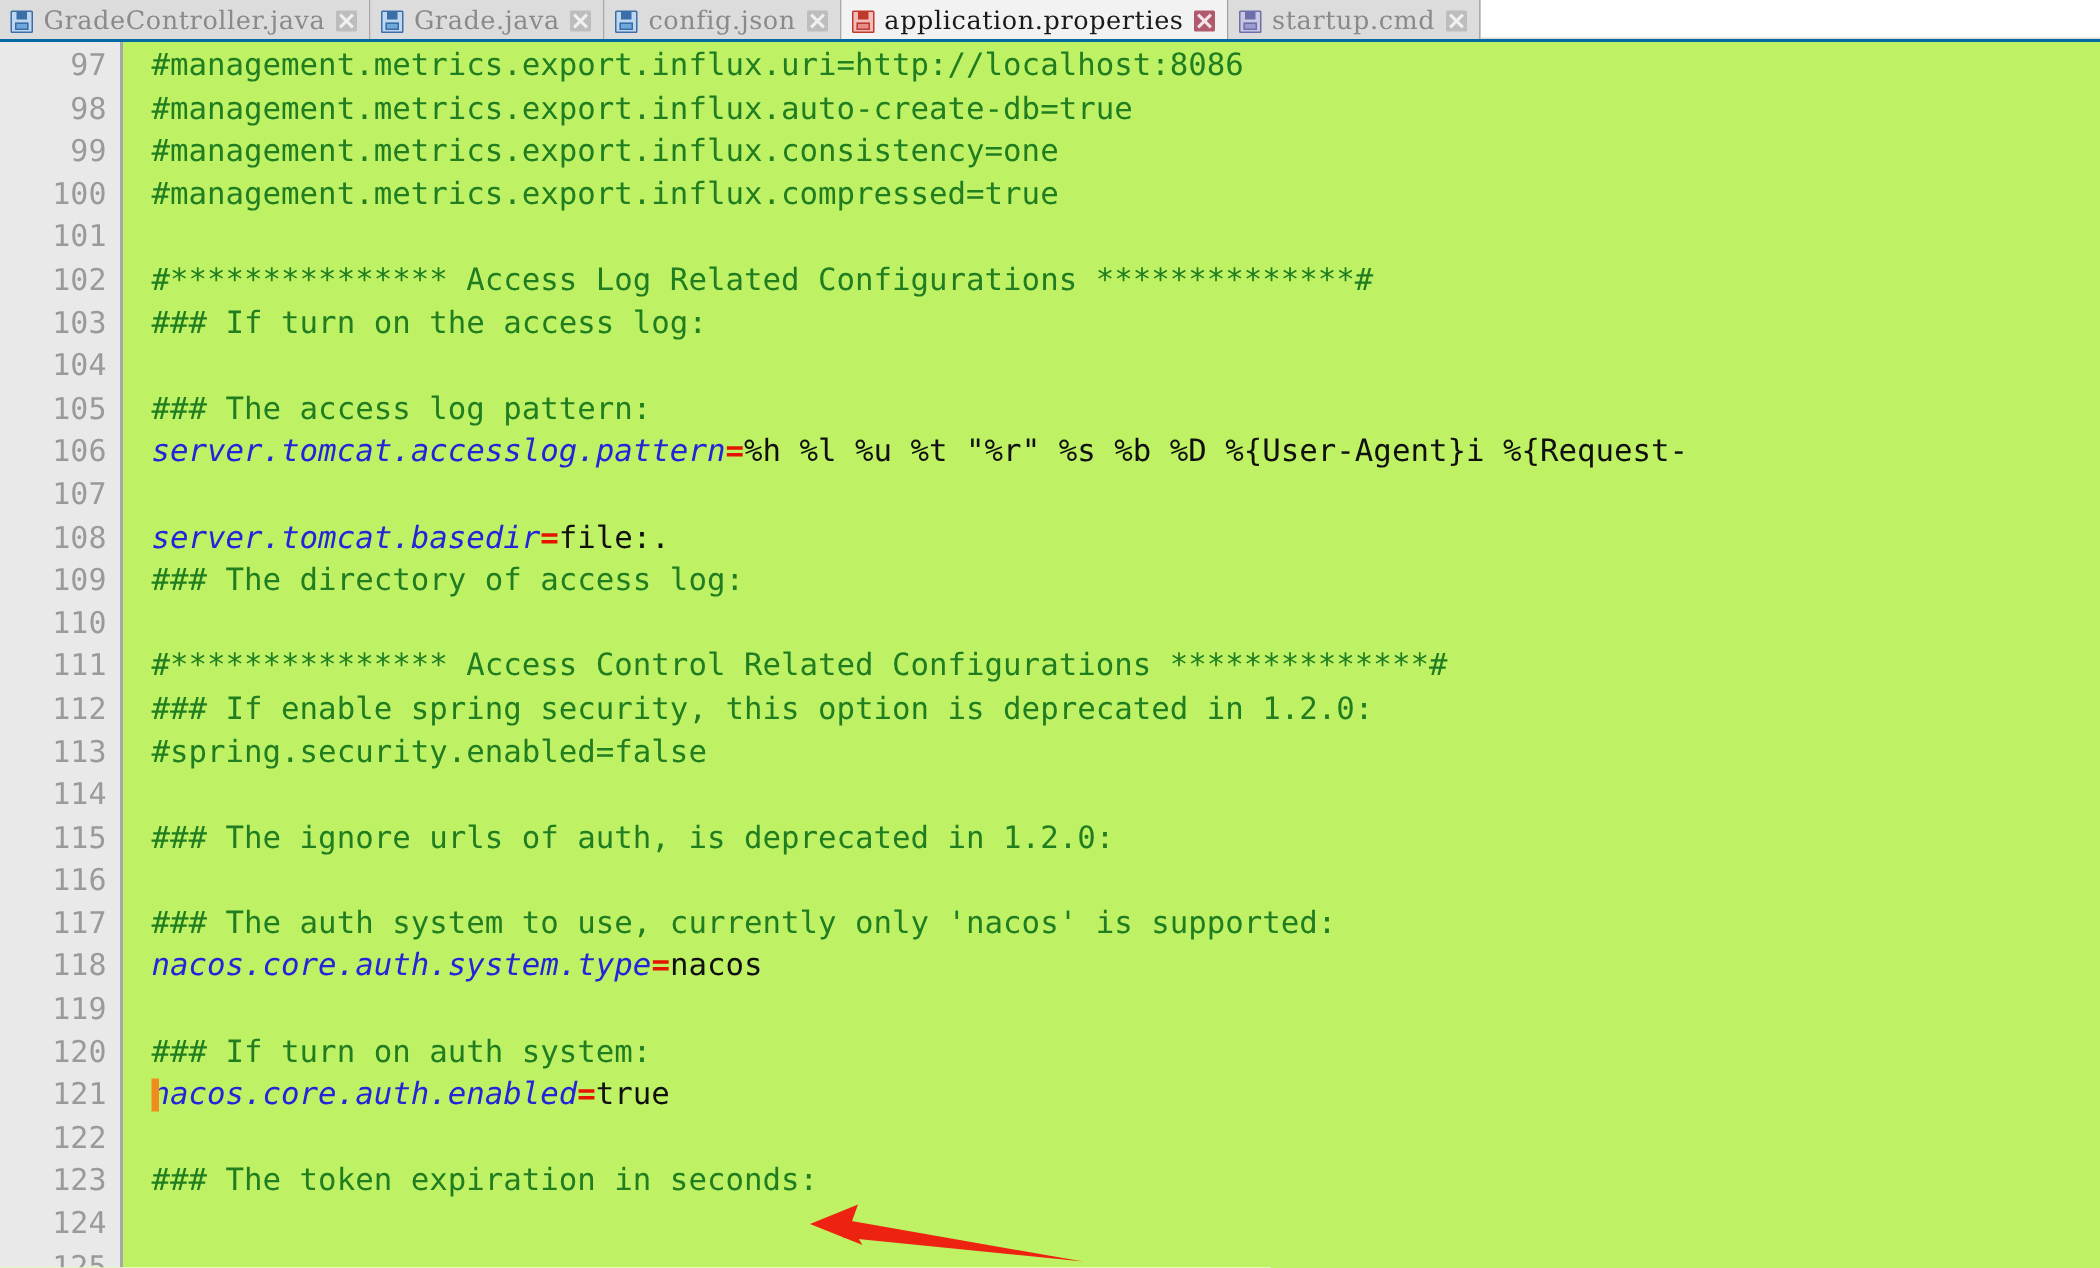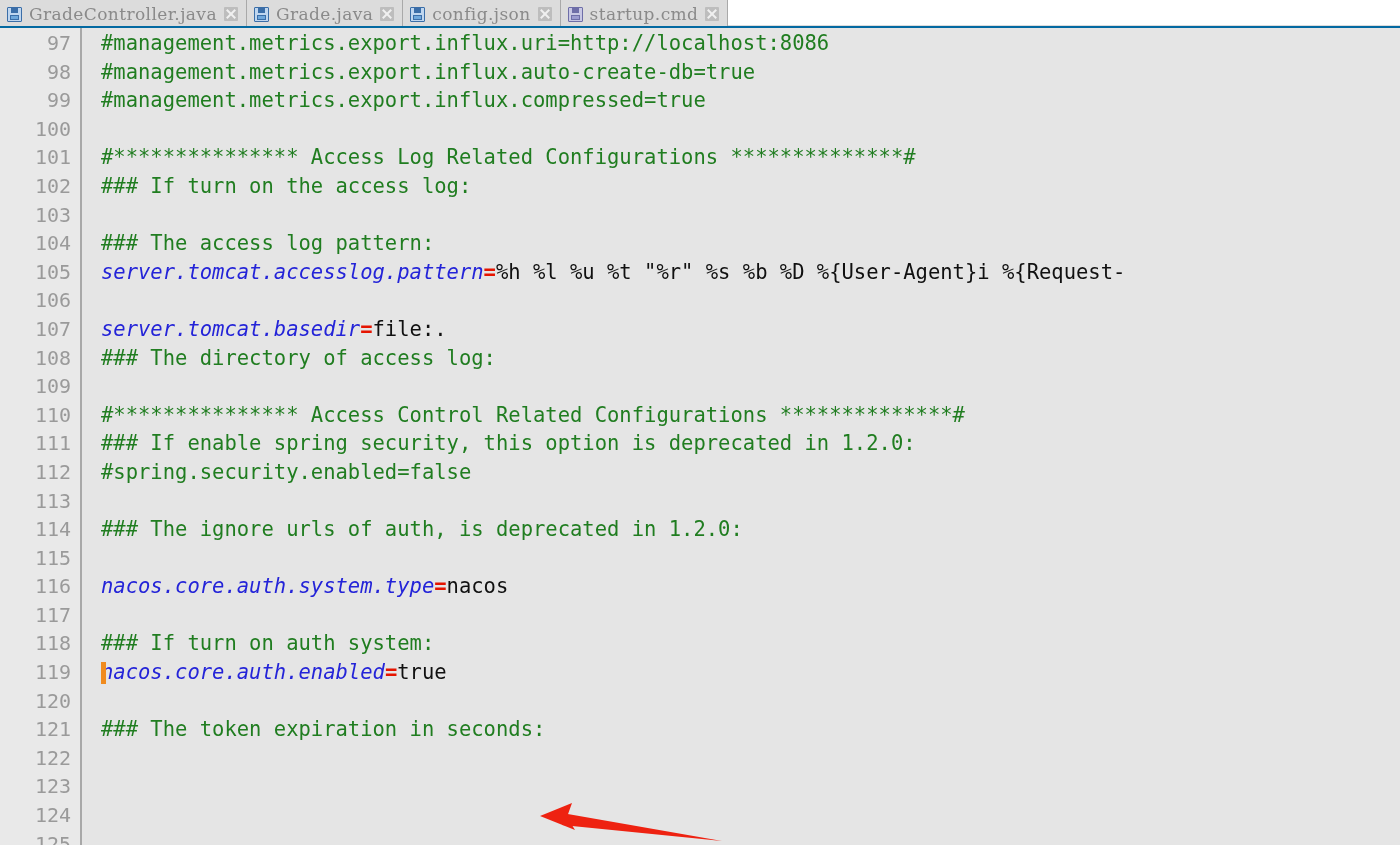--- a/index.html
+++ b/index.html
@@ -119,21 +119,21 @@
   .tab-close::after  { transform: rotate(-45deg); }
   .tab.active .tab-close { background: #b05a6e; }
   .tab.active .tab-close::before,
   .tab.active .tab-close::after { background: #f4e4e8; }
 
   
   .editor {
     position: relative;
     display: flex;
     height: 817px;
-    background: #e5e5e5;
+    background: #bef264;
     overflow: hidden;
   }
   .gutter {
     width: 82px;
     flex: 0 0 82px;
     background: #e9e9e9;
     border-right: 2px solid #a8a8a8;
     box-sizing: border-box;
     padding-top: 1px;
     user-select: none;
@@ -199,20 +199,25 @@
     <span class="tab-close"></span>
   </div>
   <div class="tab">
     <span class="floppy"></span>
     <span class="tab-label">Grade.java</span>
     <span class="tab-close"></span>
   </div>
   <div class="tab">
     <span class="floppy"></span>
     <span class="tab-label">config.json</span>
+    <span class="tab-close"></span>
+  </div>
+  <div class="tab active">
+    <span class="floppy red"></span>
+    <span class="tab-label">application.properties</span>
     <span class="tab-close"></span>
   </div>
   <div class="tab">
     <span class="floppy purple"></span>
     <span class="tab-label">startup.cmd</span>
     <span class="tab-close"></span>
   </div>
   <div class="tab-filler"></div>
 </div>
 
@@ -244,37 +249,39 @@
       <div class="ln">120</div>
       <div class="ln">121</div>
       <div class="ln">122</div>
       <div class="ln">123</div>
       <div class="ln">124</div>
       <div class="ln">125</div>
     </div>
   <div class="code" id="code">
       <div class="line"><span class="cmt">#management.metrics.export.influx.uri=</span><span class="cmt lnk">http://localhost:8086</span></div>
       <div class="line"><span class="cmt">#management.metrics.export.influx.auto-create-db=true</span></div>
+      <div class="line"><span class="cmt">#management.metrics.export.influx.consistency=one</span></div>
       <div class="line"><span class="cmt">#management.metrics.export.influx.compressed=true</span></div>
       <div class="line"><span></span></div>
       <div class="line"><span class="cmt">#*************** Access Log Related Configurations **************#</span></div>
       <div class="line"><span class="cmt">### If turn on the access log:</span></div>
       <div class="line"><span></span></div>
       <div class="line"><span class="cmt">### The access log pattern:</span></div>
       <div class="line"><span class="key">server.tomcat.accesslog.pattern</span><span class="eq">=</span><span class="val">%h %l %u %t "%r" %s %b %D %{User-Agent}i %{Request-</span></div>
       <div class="line"><span></span></div>
       <div class="line"><span class="key">server.tomcat.basedir</span><span class="eq">=</span><span class="val">file:.</span></div>
       <div class="line"><span class="cmt">### The directory of access log:</span></div>
       <div class="line"><span></span></div>
       <div class="line"><span class="cmt">#*************** Access Control Related Configurations **************#</span></div>
       <div class="line"><span class="cmt">### If enable spring security, this option is deprecated in 1.2.0:</span></div>
       <div class="line"><span class="cmt">#spring.security.enabled=false</span></div>
       <div class="line"><span></span></div>
       <div class="line"><span class="cmt">### The ignore urls of auth, is deprecated in 1.2.0:</span></div>
       <div class="line"><span></span></div>
+      <div class="line"><span class="cmt">### The auth system to use, currently only 'nacos' is supported:</span></div>
       <div class="line"><span class="key">nacos.core.auth.system.type</span><span class="eq">=</span><span class="val">nacos</span></div>
       <div class="line"><span></span></div>
       <div class="line"><span class="cmt">### If turn on auth system:</span></div>
       <div class="line"><span class="caret-mark"></span><span class="key">nacos.core.auth.enabled</span><span class="eq">=</span><span class="val">true</span></div>
       <div class="line"><span></span></div>
       <div class="line"><span class="cmt">### The token expiration in seconds:</span></div>
     </div>
 
   <svg class="arrow-svg" id="annotation-arrow" viewBox="0 0 1400 845" xmlns="http://www.w3.org/2000/svg">
       <polygon points="562,785 722,813 562,797" fill="#ee2211"></polygon>

